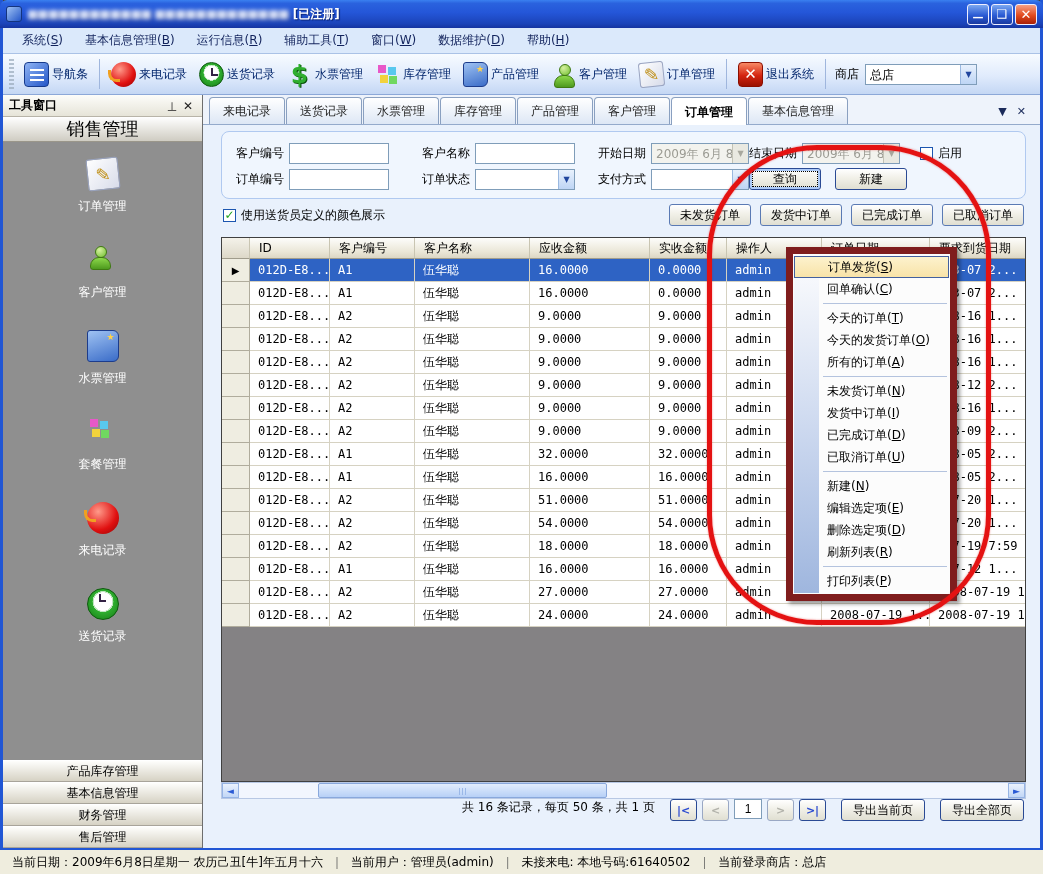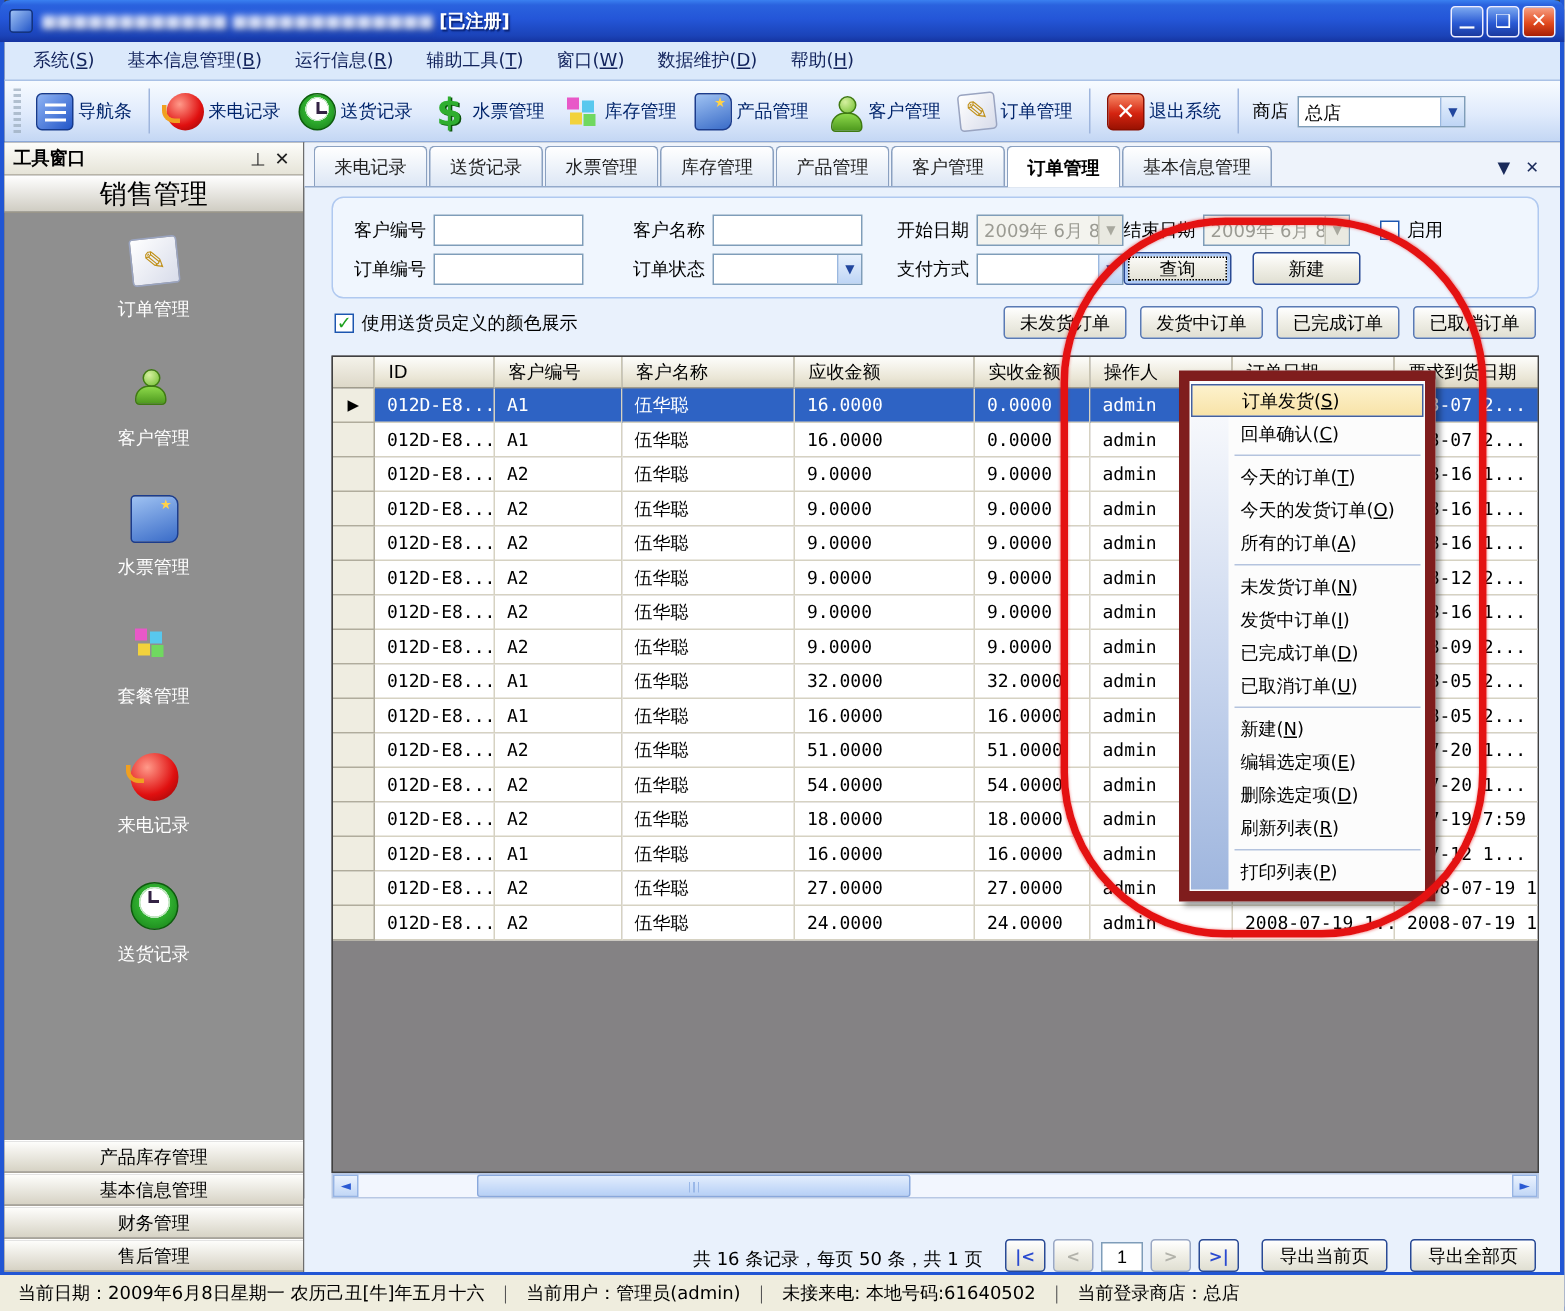--- a/index.html
+++ b/index.html
@@ -120,21 +120,21 @@
   
   .hscroll{flex:0 0 17px;margin:0 14px 0 18px;display:flex;background:#f2f6fe;border:1px solid #b8c8e4;position:relative}
   .harr{width:17px;height:100%;display:flex;align-items:center;justify-content:center;
     background:linear-gradient(#eaf2fe,#c2d7f6);border:1px solid #96b4e4;color:#2a5ad4;font-size:9px}
   .harr.r{margin-left:auto}
   .hthumb{position:absolute;left:12%;top:0;width:36%;height:15px;background:linear-gradient(#e2edfd,#b7d0f6);
     border:1px solid #89a8dc;border-radius:2px}
   .hthumb::after{content:"";position:absolute;left:50%;top:4px;width:9px;height:7px;margin-left:-4px;
     background:repeating-linear-gradient(90deg,#9ab8e8 0 1px,transparent 1px 3px)}
   
-  .pager{flex:1;display:flex;align-items:flex-end;justify-content:flex-end;padding:0 16px;gap:5px;background:#e9f1fc}
+  .pager{flex:1;display:flex;align-items:flex-start;justify-content:flex-end;padding:0 16px;gap:5px;background:#e9f1fc}
   .pager .summary{margin-right:10px}
   .pgbtn{width:27px;height:22px;display:inline-flex;align-items:center;justify-content:center;
     background:linear-gradient(#ffffff,#f1f0e8 45%,#e0dfd2);border:1px solid #2a4a94;border-radius:3px;color:#2a4ad0;font-size:11px;font-weight:bold}
   .pgbtn.dis{border-color:#9aa8c4;color:#b2b2aa}
   .pginput{width:28px;height:20px;border:1px solid #7f9db9;text-align:center;font-size:12px}
   .expbtn{margin-left:10px;width:84px}
   
   .statusbar{flex:0 0 26px;margin:0 -3px -3px;display:flex;align-items:center;background:#efedde;border-top:2px solid #2156d4;padding:0 8px;white-space:nowrap;overflow:hidden}
   .statusbar .seg{padding:0 4px}
   .statusbar .div{color:#555;padding:0 4px}

